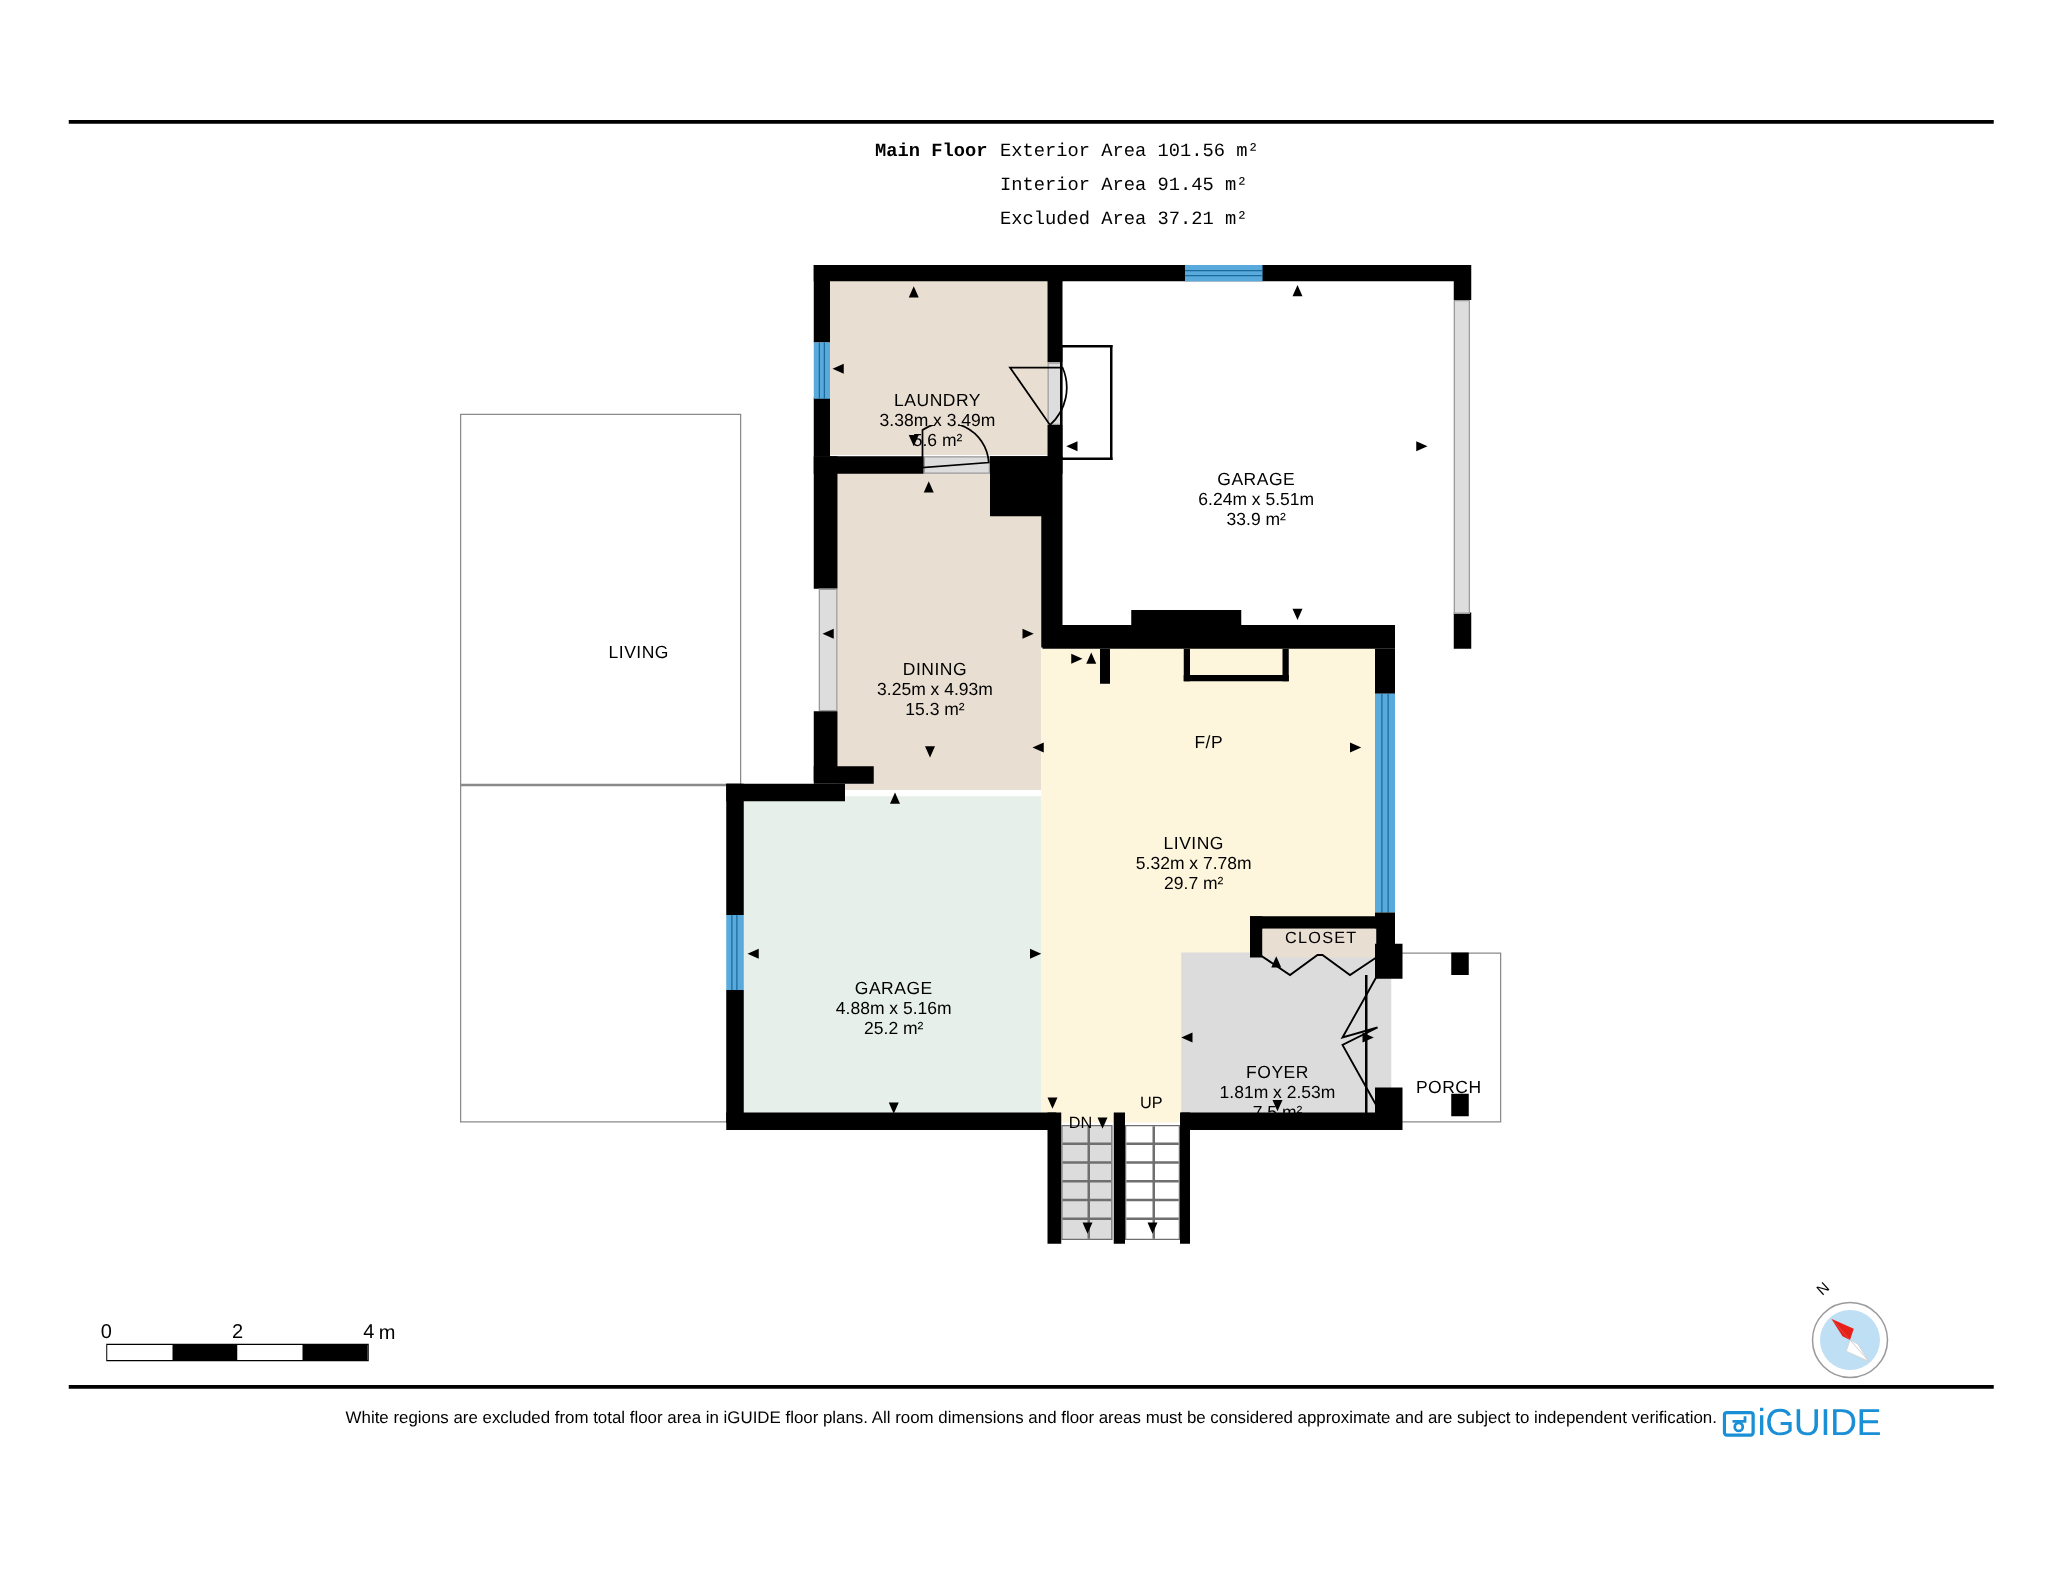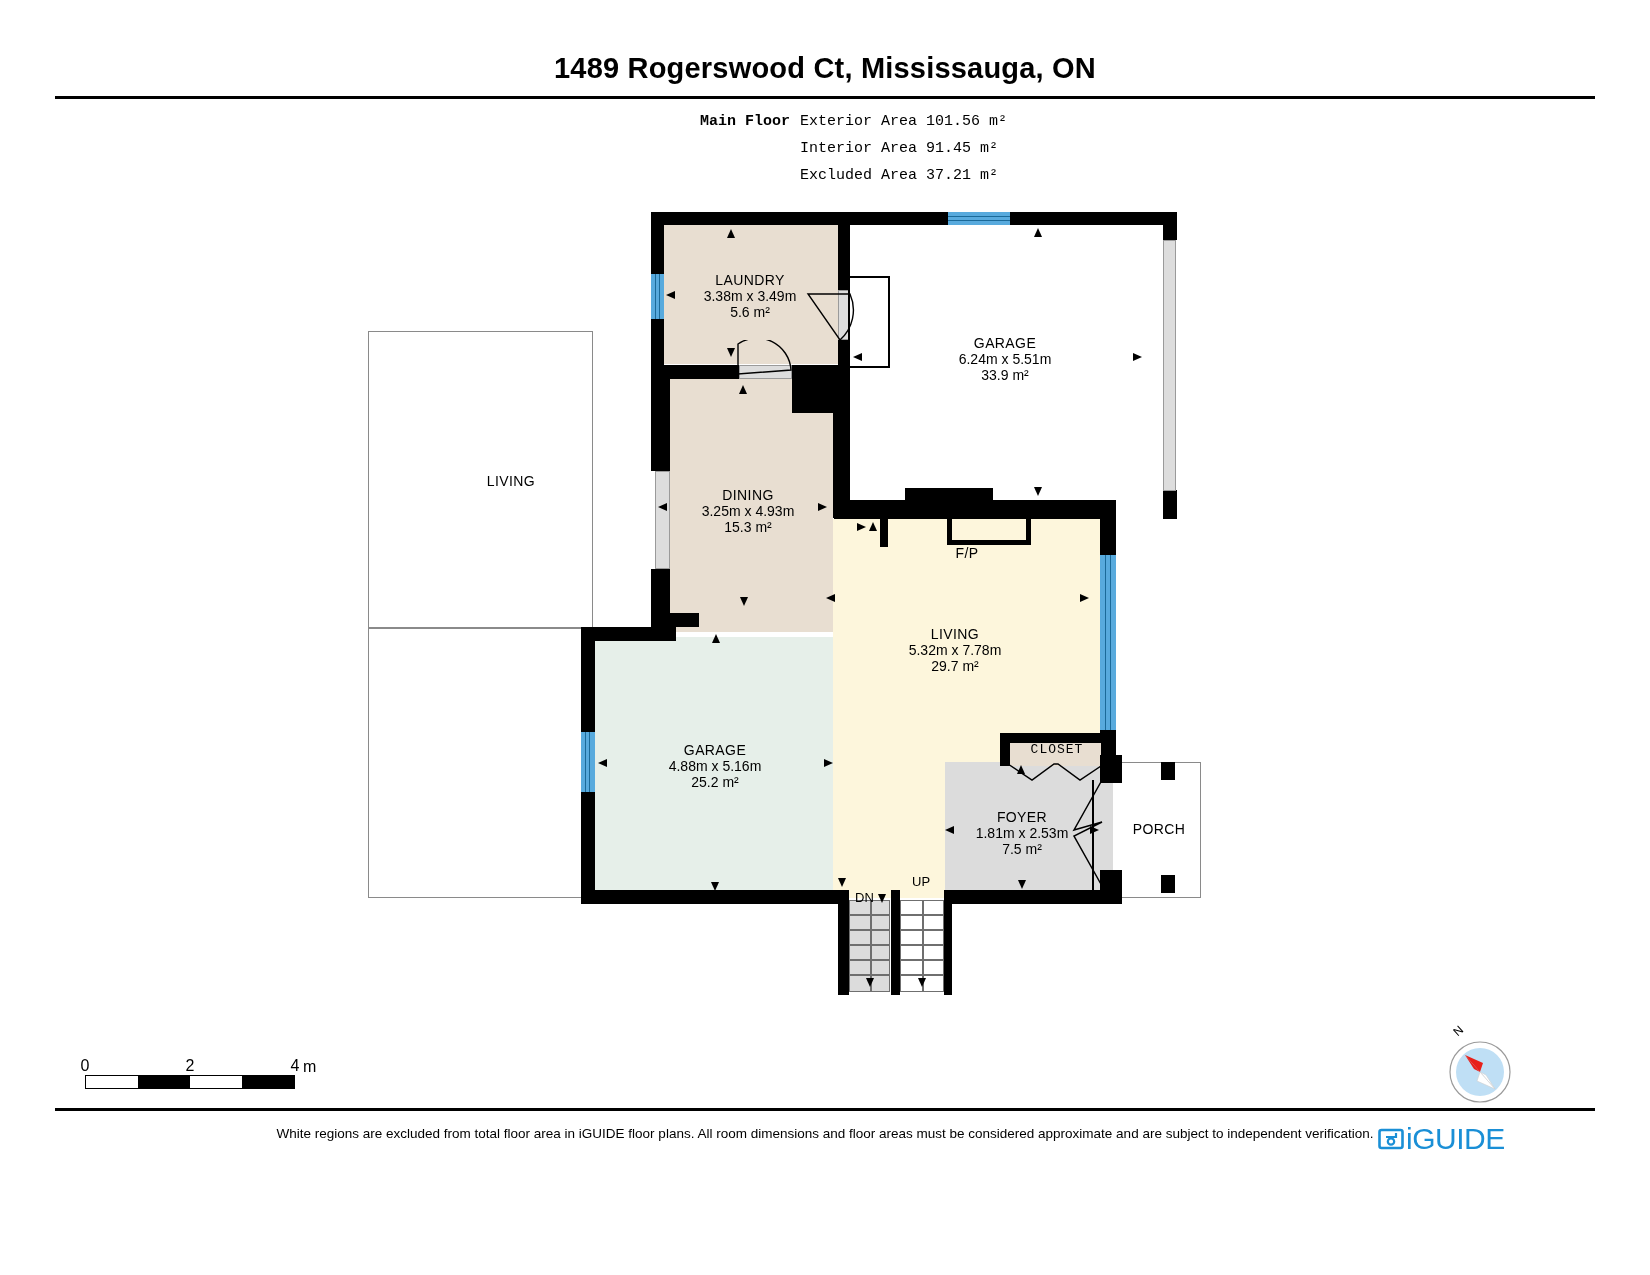--- a/index.html
+++ b/index.html
@@ -76,36 +76,35 @@
 
   .label {
     position: absolute;
     text-align: center;
     color: #000;
     font-size: 14px;
     line-height: 16px;
     white-space: nowrap;
     transform: translateX(-50%);
   }
-  .label .nm  { display:block; font-size: 14px; letter-spacing: .4px;}
+  .label .nm  { display:block; font-size: 14px; letter-spacing: .4px; margin-top: 40px;}
   .label .dim { display:block; font-size: 14px; }
   .label .area{ display:block; font-size: 14px; }
   .label-sm { font-size: 13px; }
 
   .closetbox {
     position: absolute;
     background: #e8ded1;
     border: 0;
   }
   .closetlabel {
     position: absolute;
     font-size: 13px; color: #000; white-space: nowrap;
     transform: translateX(-50%);
     letter-spacing: 1px;
-    font-family: Liberation Mono, monospace;
   }
 
   
   .arrow { position: absolute; width: 0; height: 0; }
   .arrow.up    { border-left: 4px solid transparent; border-right: 4px solid transparent; border-bottom: 9px solid #000; }
   .arrow.down  { border-left: 4px solid transparent; border-right: 4px solid transparent; border-top: 9px solid #000; }
   .arrow.left  { border-top: 4px solid transparent; border-bottom: 4px solid transparent; border-right: 9px solid #000; }
   .arrow.right { border-top: 4px solid transparent; border-bottom: 4px solid transparent; border-left: 9px solid #000; }
 
   
@@ -168,21 +167,20 @@
     font-size: 30px; color: #1a8fd6; font-weight: 400;
     letter-spacing: -0.5px; margin-left: 2px;
     font-family: "Liberation Sans", sans-serif;
   }
 </style>
 </head>
 <body>
 
 <div id="page">
 
-  <div class="title">1489 Rogerswood Ct, Mississauga, ON</div>
   <div class="hrule-top"></div>
 
   <div class="floorinfo">
     <span class="frow">
       <span class="flabel">Main Floor</span><span class="fval">Exterior Area 101.56 m²</span>
     </span>
     <span class="frow">
       <span class="flabel"></span><span class="fval">Interior Area 91.45 m²</span>
     </span>
     <span class="frow">

